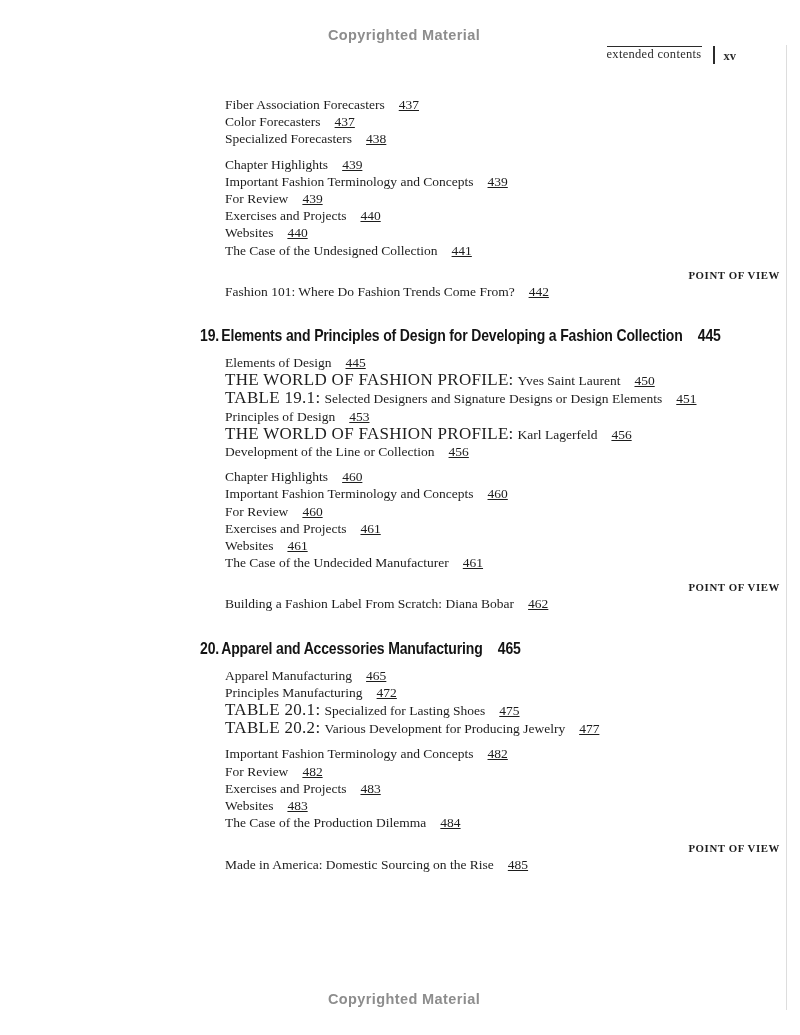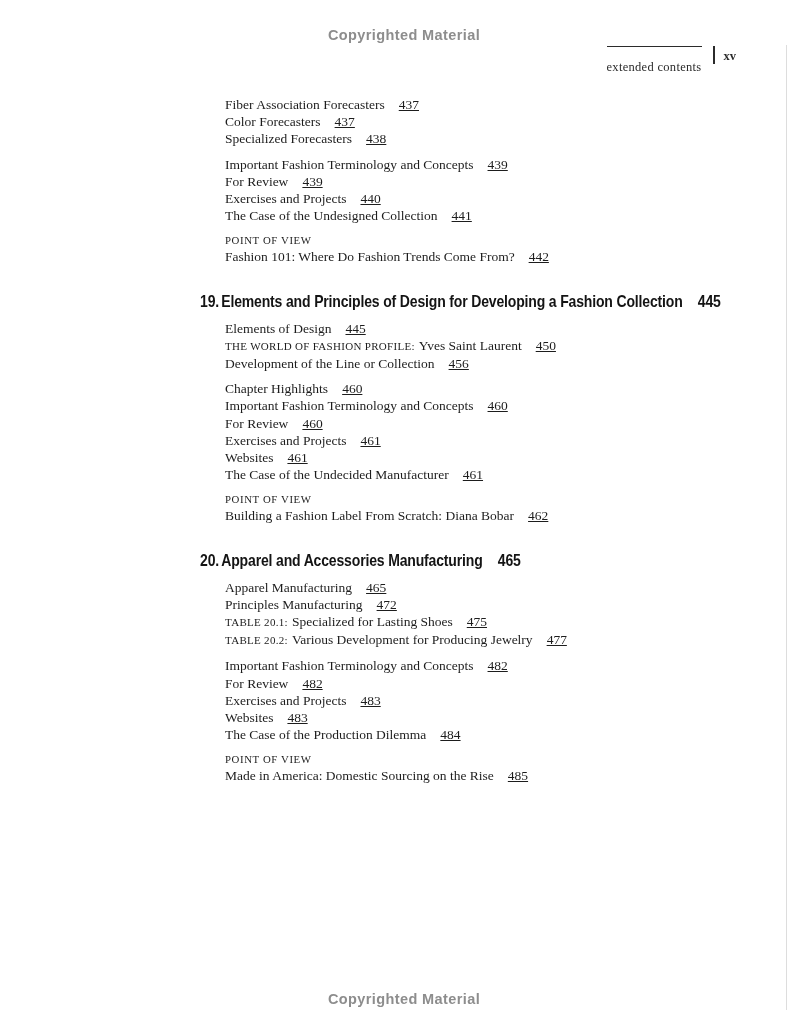--- a/index.html
+++ b/index.html
@@ -35,21 +35,21 @@
   .running-header {
     position: absolute;
     top: 46px; right: 64px;
     display: flex; align-items: flex-start;
     font-family: "Liberation Serif", serif;
     font-size: 12.5px;
     color: #2b2b2b;
   }
   .rh-label {
     border-top: 1px solid #2b2b2b;
-    padding-top: 13px;
+    padding-top: 0;
     letter-spacing: 0.3px;
   }
   .rh-divider {
     width: 2px; height: 18px;
     background: #2b2b2b;
     margin: 0 9px 0 11px;
   }
   .rh-page { padding-top: 3px; font-weight: bold; }
 
   .content {
@@ -60,33 +60,34 @@
   .group { margin-bottom: 8px; }
 
   .entry {
     padding-left: 25px;
     font-size: 13.5px;
     line-height: 17.2px;
     color: #1d1d1d;
   }
   .entry .pg { margin-left: 14px; text-decoration: underline; }
   .entry .prefix {
-    font-size: 11px;
+    font-size: 17px;
     letter-spacing: 0.3px;
     margin-right: 4px;
     margin-top: 32px;
   }
 
   .pov-label {
     padding-left: 25px;
     font-size: 10.8px;
-    font-weight: 400;
+    font-weight: 700;
     letter-spacing: 0.6px;
     line-height: 16px;
     color: #1d1d1d;
+    text-align: right;
   }
 
   .chapter {
     margin-top: 17px;
     margin-bottom: 8px;
     display: flex;
     font-family: "Liberation Sans", sans-serif;
     font-weight: 700;
     font-size: 16.5px;
     letter-spacing: -0.2px;
@@ -113,37 +114,42 @@
     <span class="rh-page">xv</span>
   </div>
 
   <div class="content">
       <div class="group">
         <div class="entry"><span class="txt">Fiber Association Forecasters</span><span class="pg">437</span></div>
         <div class="entry"><span class="txt">Color Forecasters</span><span class="pg">437</span></div>
         <div class="entry"><span class="txt">Specialized Forecasters</span><span class="pg">438</span></div>
       </div>
       <div class="group">
+        <div class="entry"><span class="txt">Chapter Highlights</span><span class="pg">439</span></div>
         <div class="entry"><span class="txt">Important Fashion Terminology and Concepts</span><span class="pg">439</span></div>
         <div class="entry"><span class="txt">For Review</span><span class="pg">439</span></div>
         <div class="entry"><span class="txt">Exercises and Projects</span><span class="pg">440</span></div>
+        <div class="entry"><span class="txt">Websites</span><span class="pg">440</span></div>
         <div class="entry"><span class="txt">The Case of the Undesigned Collection</span><span class="pg">441</span></div>
       </div>
       <div class="group">
         <div class="pov-label">POINT OF VIEW</div>
         <div class="entry"><span class="txt">Fashion 101: Where Do Fashion Trends Come From?</span><span class="pg">442</span></div>
       </div>
       <div class="chapter">
         <span class="ch-num">19.</span>
         <span class="ch-title">Elements and Principles of Design for Developing a Fashion Collection</span>
         <span class="ch-page">445</span>
       </div>
       <div class="group">
         <div class="entry"><span class="txt">Elements of Design</span><span class="pg">445</span></div>
         <div class="entry"><span class="prefix">THE WORLD OF FASHION PROFILE:</span><span class="txt">Yves Saint Laurent</span><span class="pg">450</span></div>
+        <div class="entry"><span class="prefix">TABLE 19.1:</span><span class="txt">Selected Designers and Signature Designs or Design Elements</span><span class="pg">451</span></div>
+        <div class="entry"><span class="txt">Principles of Design</span><span class="pg">453</span></div>
+        <div class="entry"><span class="prefix">THE WORLD OF FASHION PROFILE:</span><span class="txt">Karl Lagerfeld</span><span class="pg">456</span></div>
         <div class="entry"><span class="txt">Development of the Line or Collection</span><span class="pg">456</span></div>
       </div>
       <div class="group">
         <div class="entry"><span class="txt">Chapter Highlights</span><span class="pg">460</span></div>
         <div class="entry"><span class="txt">Important Fashion Terminology and Concepts</span><span class="pg">460</span></div>
         <div class="entry"><span class="txt">For Review</span><span class="pg">460</span></div>
         <div class="entry"><span class="txt">Exercises and Projects</span><span class="pg">461</span></div>
         <div class="entry"><span class="txt">Websites</span><span class="pg">461</span></div>
         <div class="entry"><span class="txt">The Case of the Undecided Manufacturer</span><span class="pg">461</span></div>
       </div>

